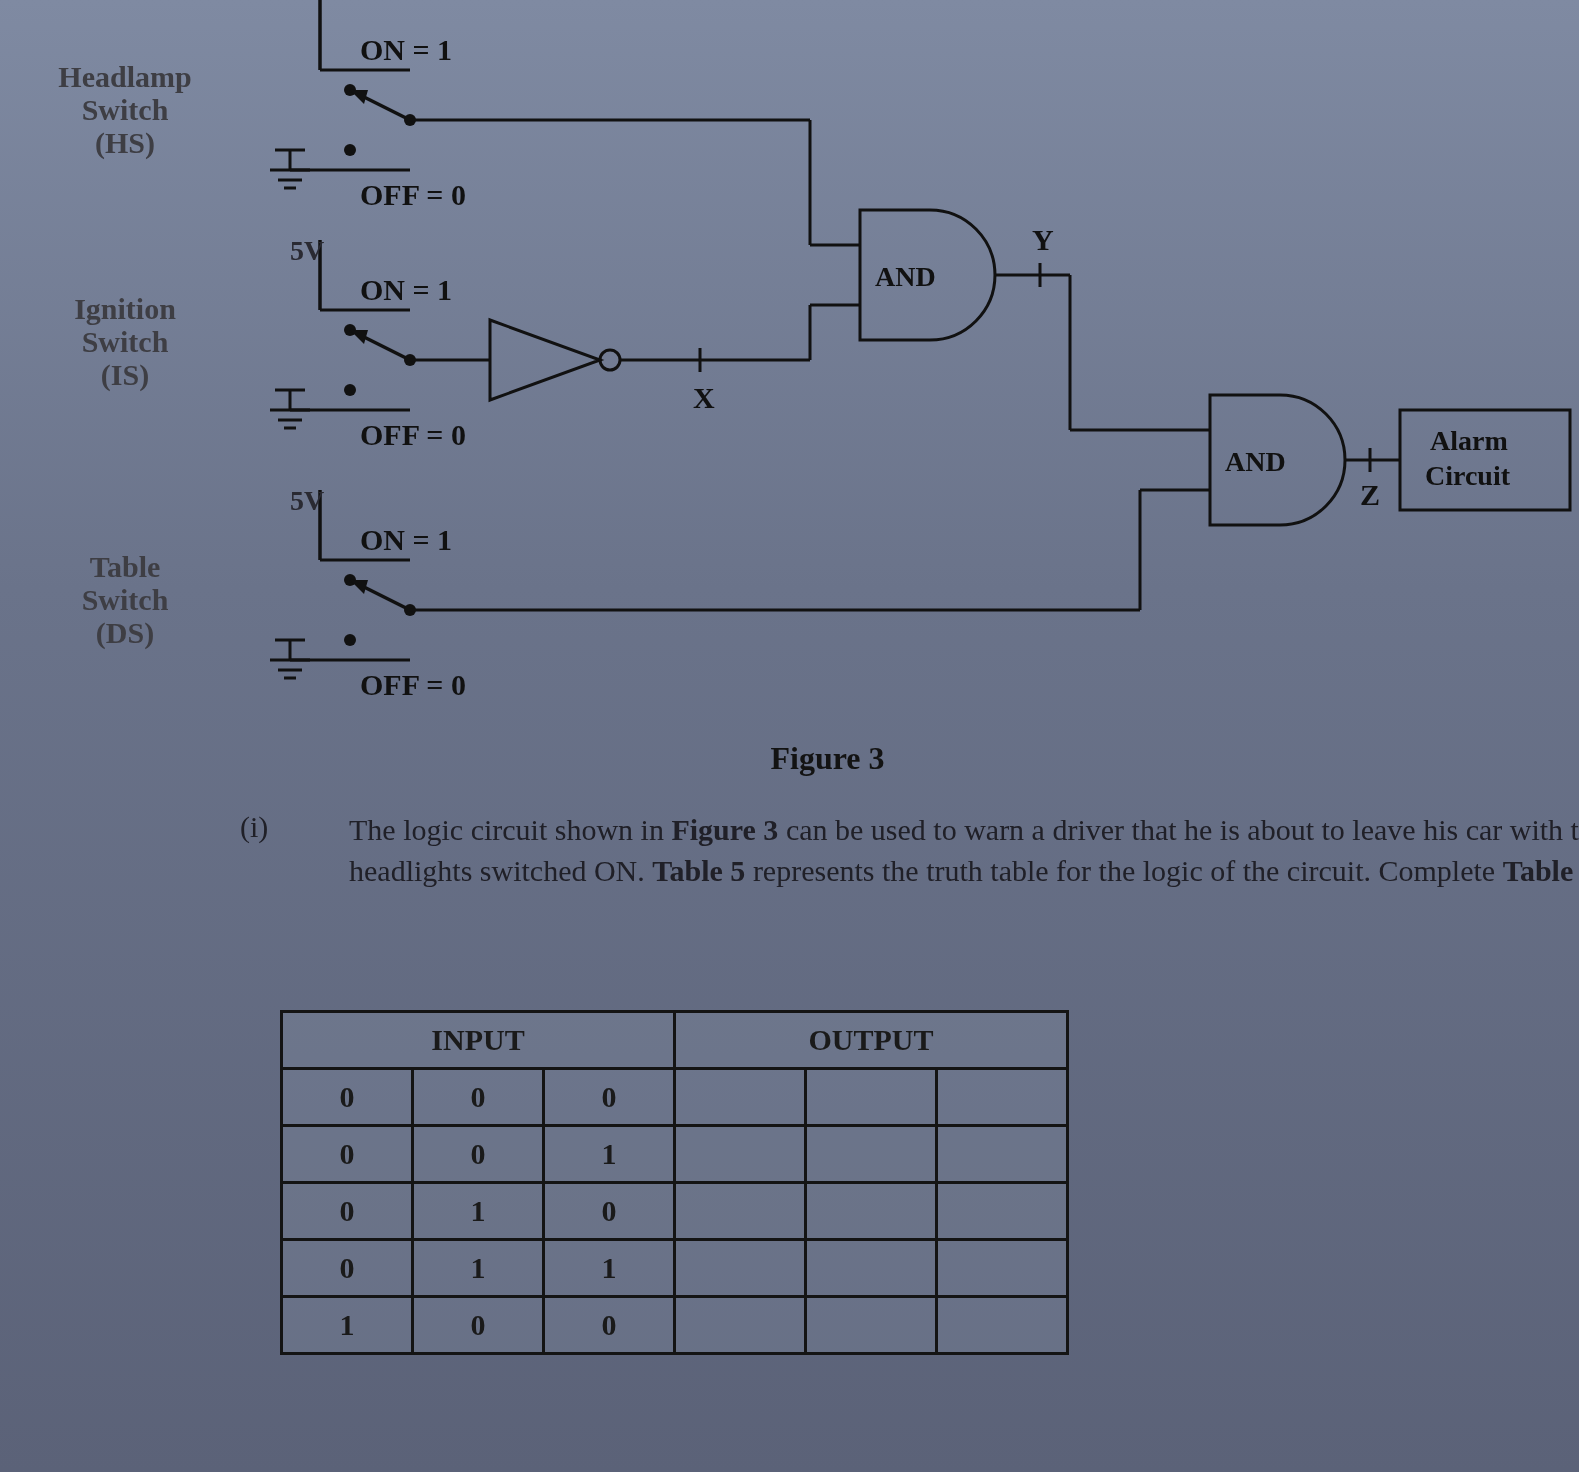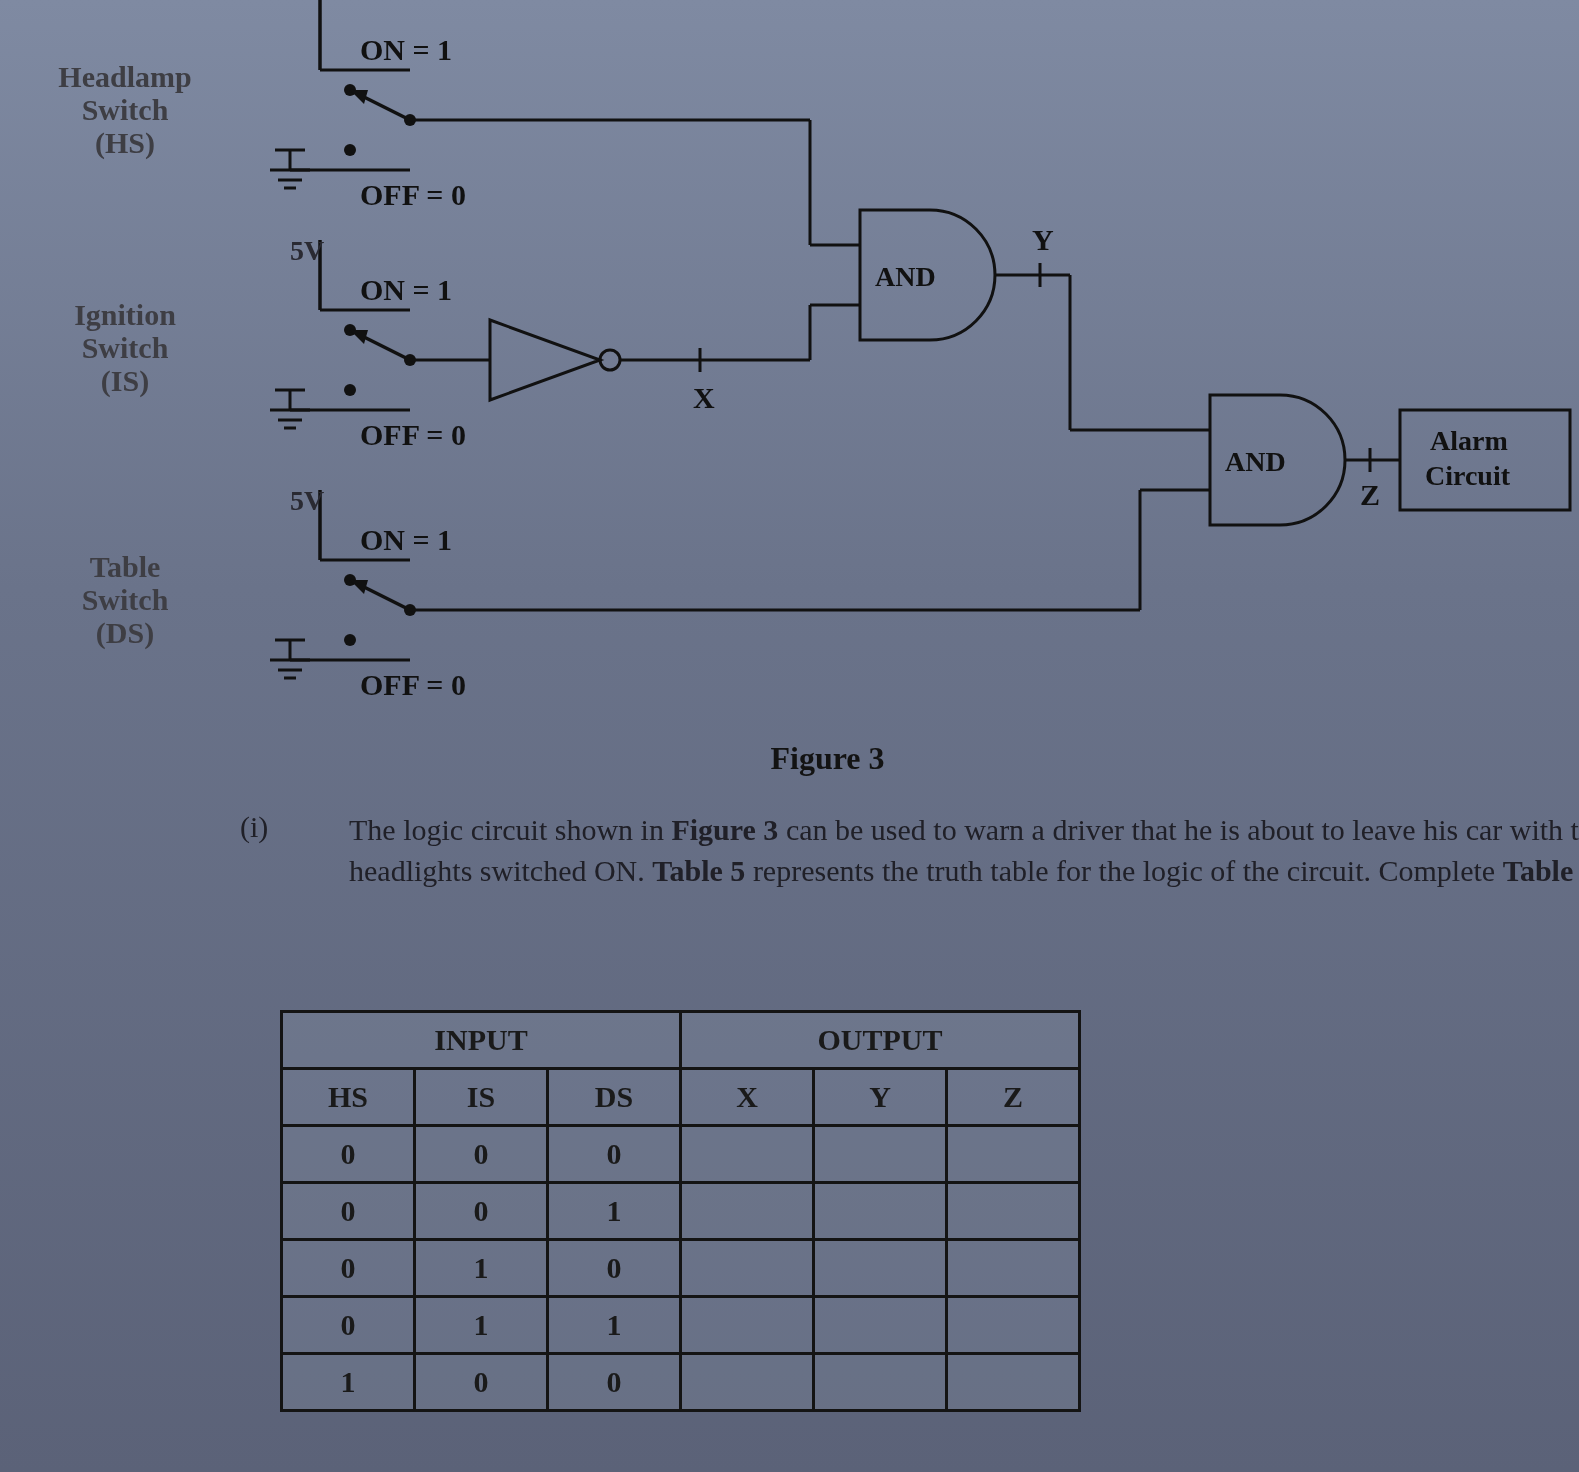--- a/index.html
+++ b/index.html
@@ -28,21 +28,21 @@
 <body>
 
 <div class="page">
   <div class="sheet">
 
     <div class="switch-label" style="left:-25px;top:50px;width:180px;">
       <span>Headlamp</span>
       <span>Switch</span>
       <span>(HS)</span>
     </div>
-    <div class="switch-label" style="left:-25px;top:288px;width:180px;">
+    <div class="switch-label" style="left:-25px;top:282px;width:180px;">
       <span>Ignition</span>
       <span>Switch</span>
       <span>(IS)</span>
     </div>
     <div class="switch-label" style="left:-25px;top:540px;width:180px;">
       <span>Table</span>
       <span>Switch</span>
       <span>(DS)</span>
     </div>
 
@@ -168,28 +168,20 @@
       <span>The logic circuit shown in </span><b>Figure 3</b><span> can be used to warn a driver that he is about to leave his car with the headlights switched ON.  </span><b>Table 5</b><span> represents the truth table for the logic of the circuit.  Complete </span><b>Table 5</b><span>.</span>
     </div>
 
     <table class="truth">
       <tbody>
           <tr>
         <th class="hdr" colspan="3" style="width:390px">INPUT</th>
         <th class="hdr" colspan="3" style="width:390px">OUTPUT</th>
       </tr>
       <tr>
-        <th style="width:130px">HS</th>
-        <th style="width:130px">IS</th>
-        <th style="width:130px">DS</th>
-        <th style="width:130px">X</th>
-        <th style="width:130px">Y</th>
-        <th style="width:130px">Z</th>
-      </tr>
-      <tr>
         <td>0</td>
             <td>0</td>
             <td>0</td>
             <td>&nbsp;</td>
             <td>&nbsp;</td>
             <td>&nbsp;</td>
       </tr>
       <tr>
         <td>0</td>
             <td>0</td>

